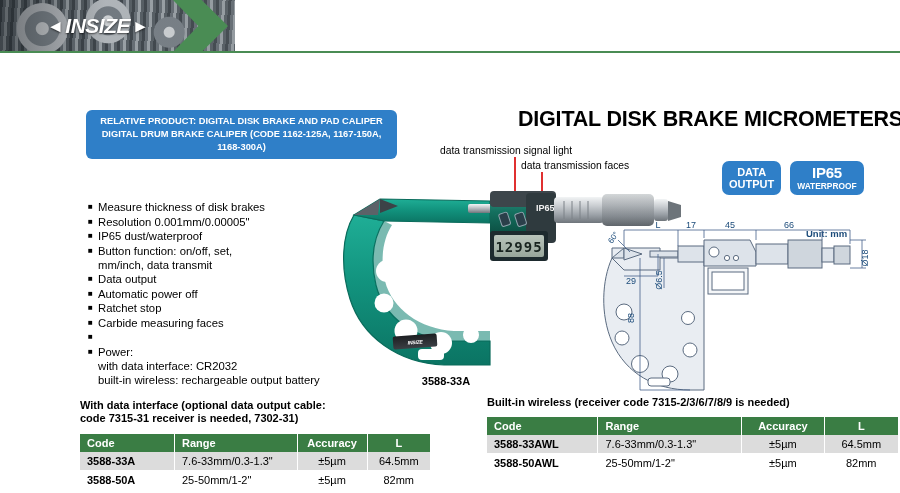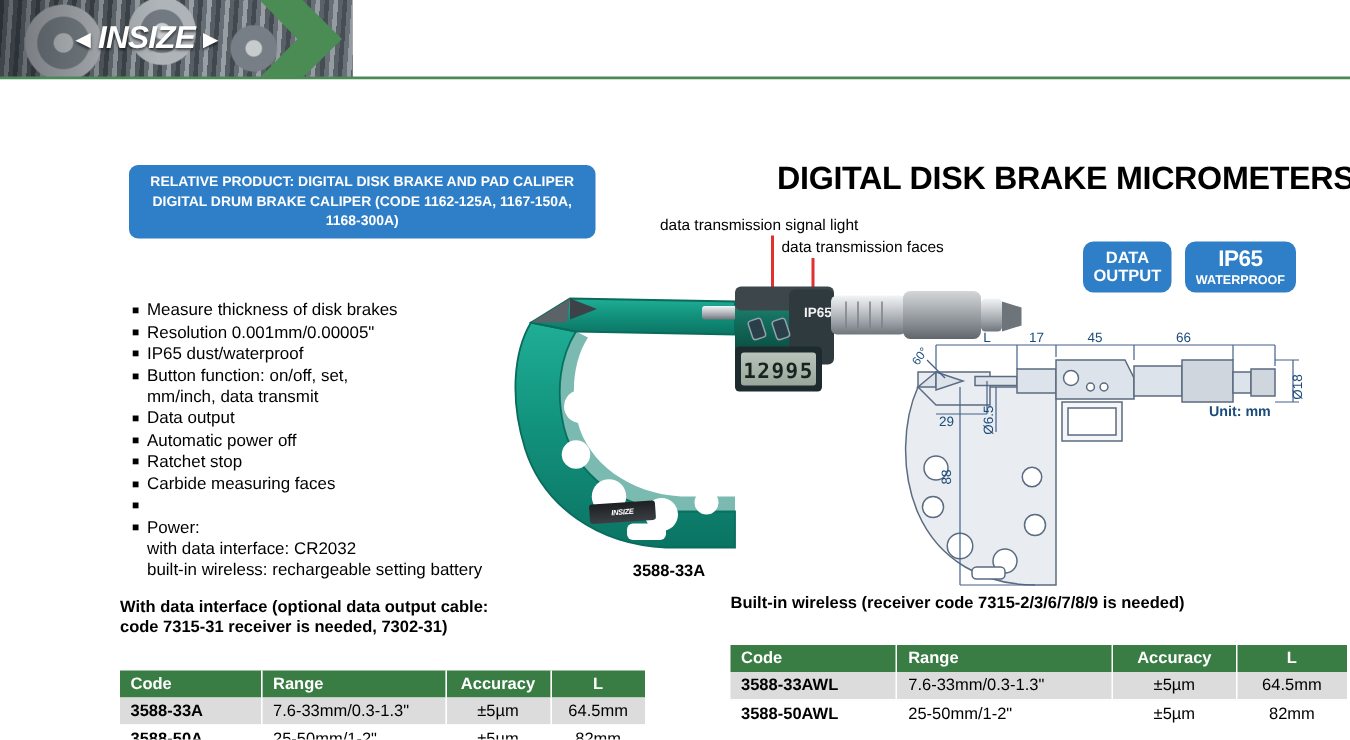--- a/index.html
+++ b/index.html
@@ -90,27 +90,27 @@
   .insize-sticker{
     position:absolute;left:53px;top:160px;width:44px;height:13px;border-radius:2px;
     background:linear-gradient(180deg,#1d1f22,#3b3f44);
     color:#fff;font-size:5px;font-weight:bold;font-style:italic;
     display:flex;align-items:center;justify-content:center;letter-spacing:-.2px;
     transform:rotate(-4deg);
   }
 
   
   .drawing{position:absolute;left:600px;top:218px;width:300px;height:175px;}
-  .unit-lbl{position:absolute;left:806px;top:228px;font-size:9.5px;font-weight:bold;color:#1b4b7a;margin-top:41px;}
+  .unit-lbl{position:absolute;left:806px;top:228px;font-size:9.5px;font-weight:bold;color:#1b4b7a;}
 
   
   .tbl-block{position:absolute;}
   .tbl-block.left{left:80px;top:399px;width:350px;}
   .tbl-block.right{left:487px;top:396px;width:411px;}
-  .tbl-title{font-size:11px;font-weight:bold;line-height:13.4px;margin-bottom:21px;}
+  .tbl-title{font-size:11px;font-weight:bold;line-height:13.4px;margin-bottom:8px;}
   table{border-collapse:collapse;width:100%;font-size:11px;}
   thead th{
     background:#3a7d44;color:#fff;font-weight:bold;text-align:left;
     padding:3px 7px;border-right:1.5px solid #ffffff;
   }
   thead th:last-child{border-right:none;}
   thead th.ctr{text-align:center;margin-left:16px;}
   tbody td{
     padding:3px 7px;border-right:1.5px solid #ffffff;border-bottom:1.5px solid #ffffff;
   }
@@ -200,21 +200,21 @@
   <div class="row">
       <span class="bsq">■</span>
       <span>Power:</span>
     </div>
   <div class="row">
       <span class="bsq"></span>
       <span>with data interface: CR2032</span>
     </div>
   <div class="row">
       <span class="bsq"></span>
-      <span>built-in wireless: rechargeable setting battery</span>
+      <span>built-in wireless: rechargeable output battery</span>
     </div>
 </div>
 
 <div class="photo">
   <svg width="345" height="200" viewBox="0 0 345 200">
     <defs>
       <linearGradient id="gFrame" x1="0" y1="0" x2="0" y2="1">
         <stop offset="0" stop-color="#1fae96"></stop>
           <stop offset=".45" stop-color="#12937e"></stop>
           <stop offset="1" stop-color="#0b7463"></stop>

